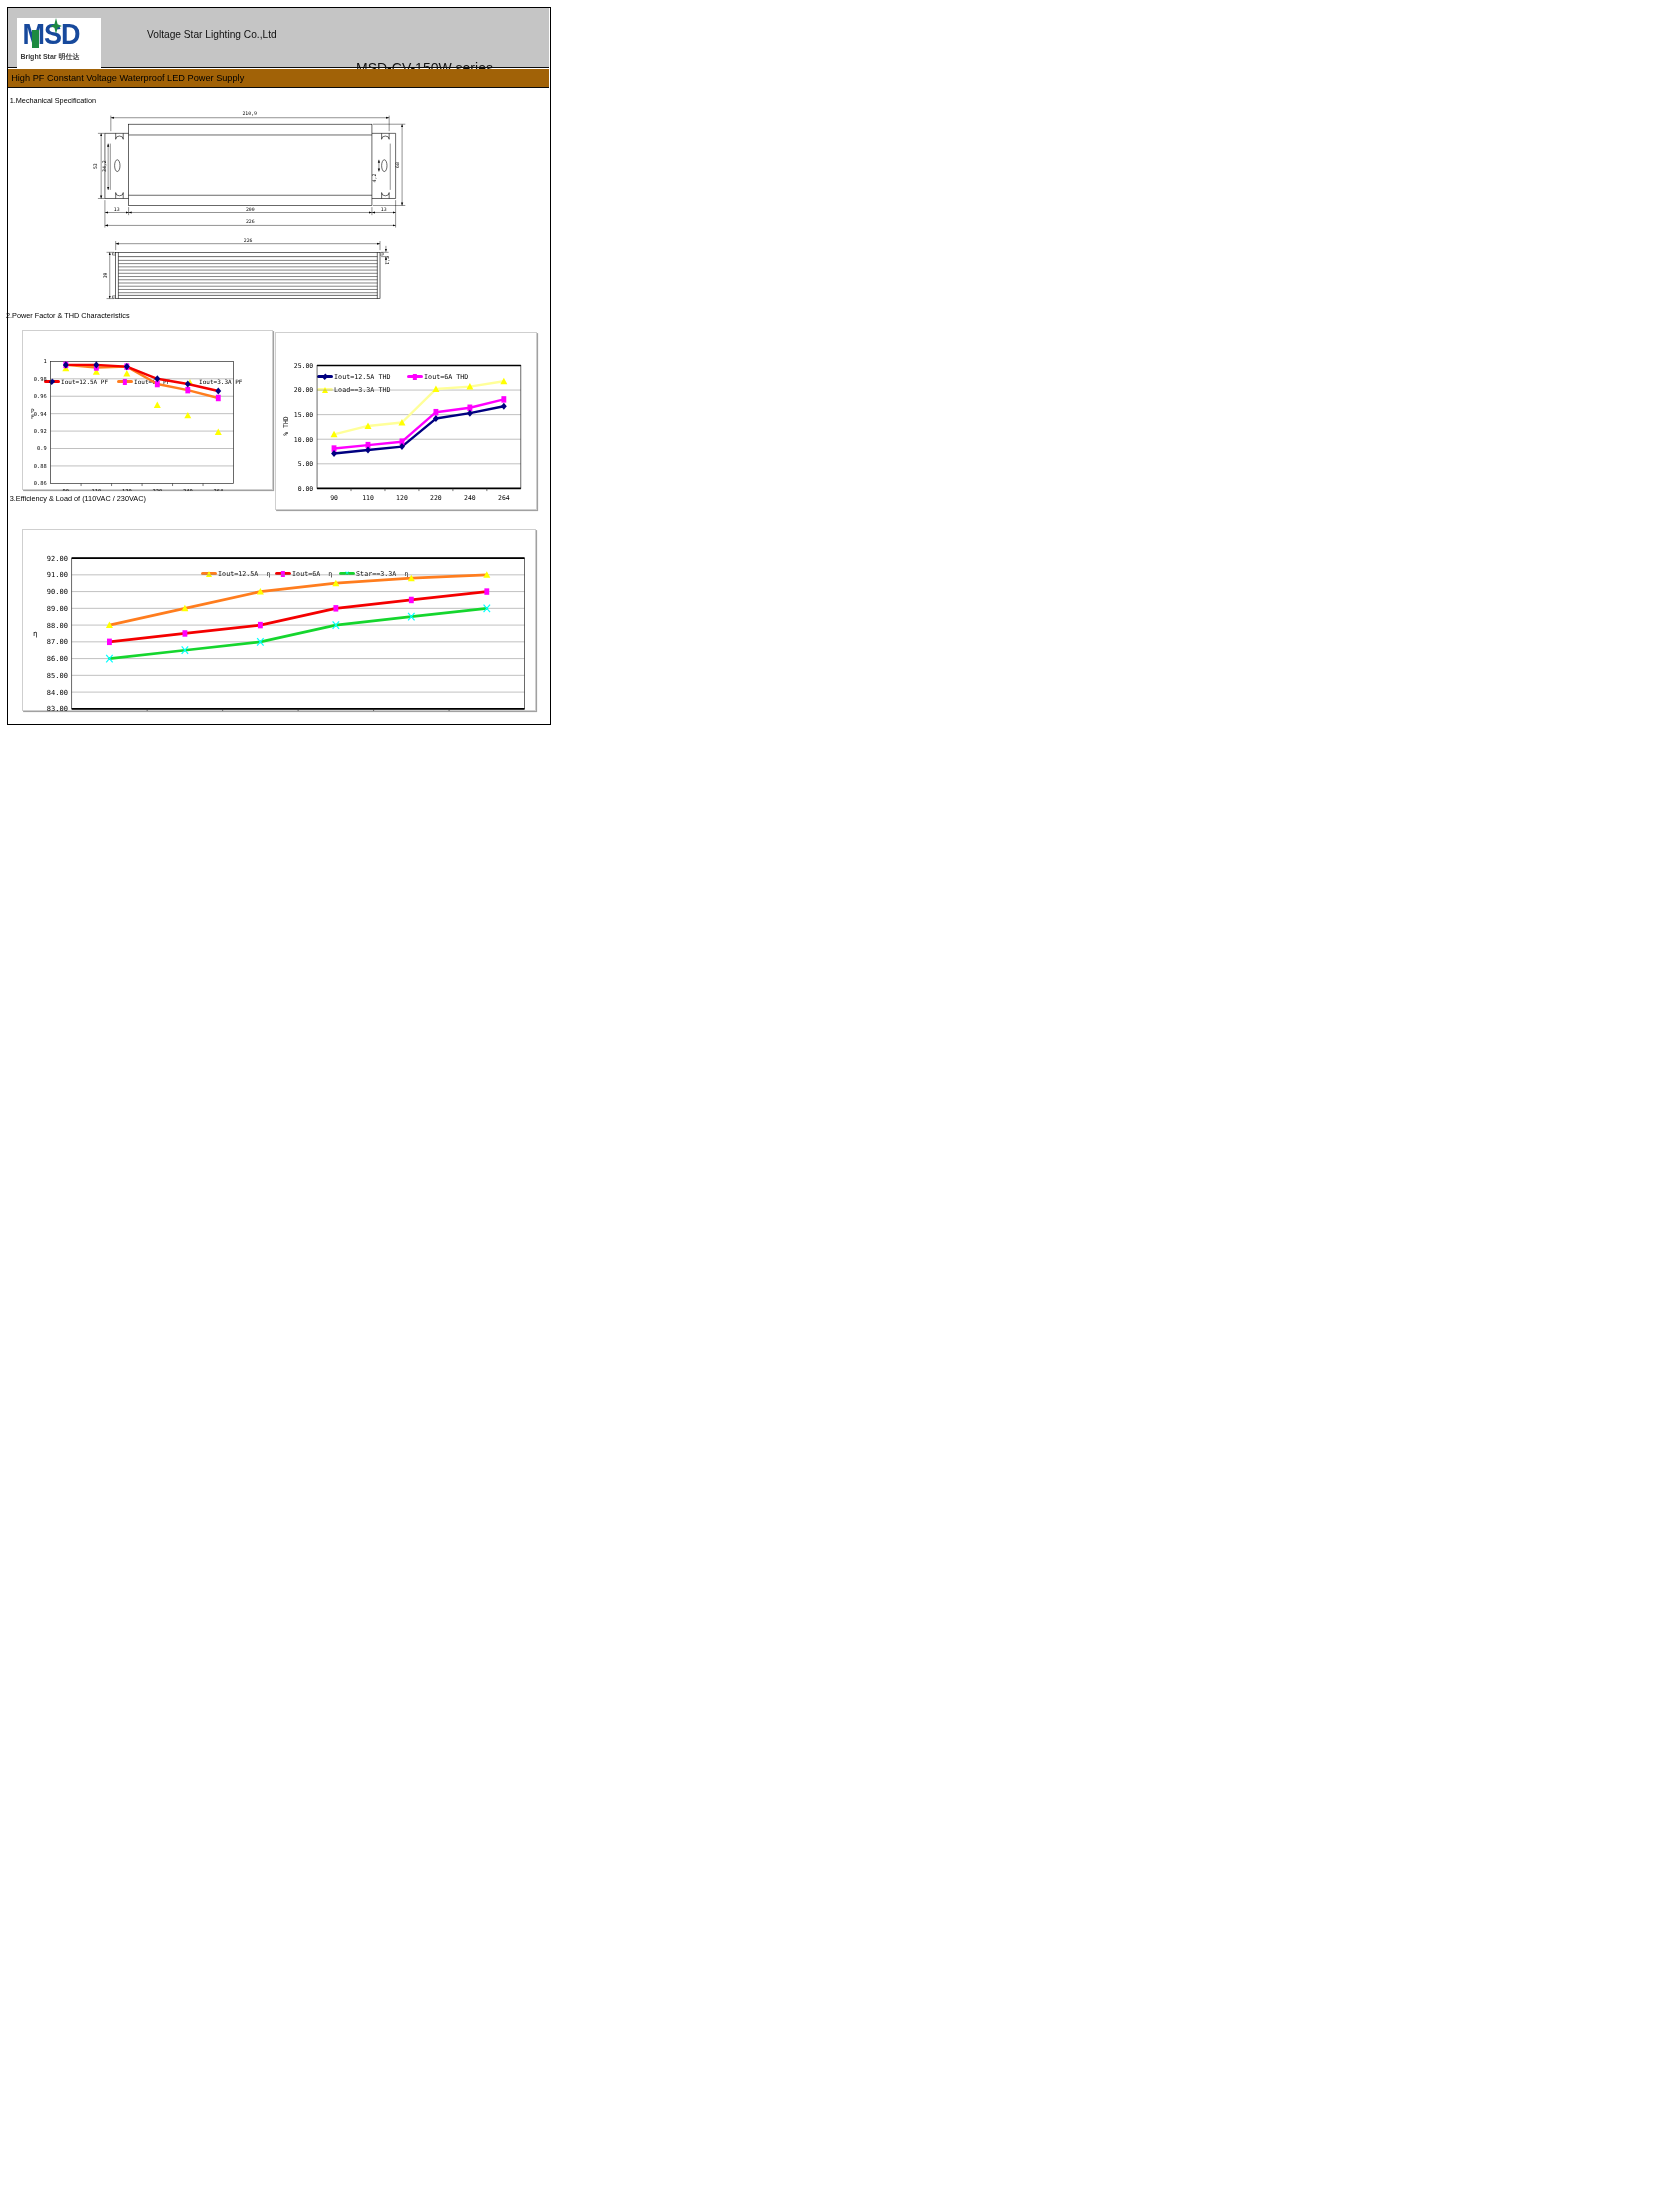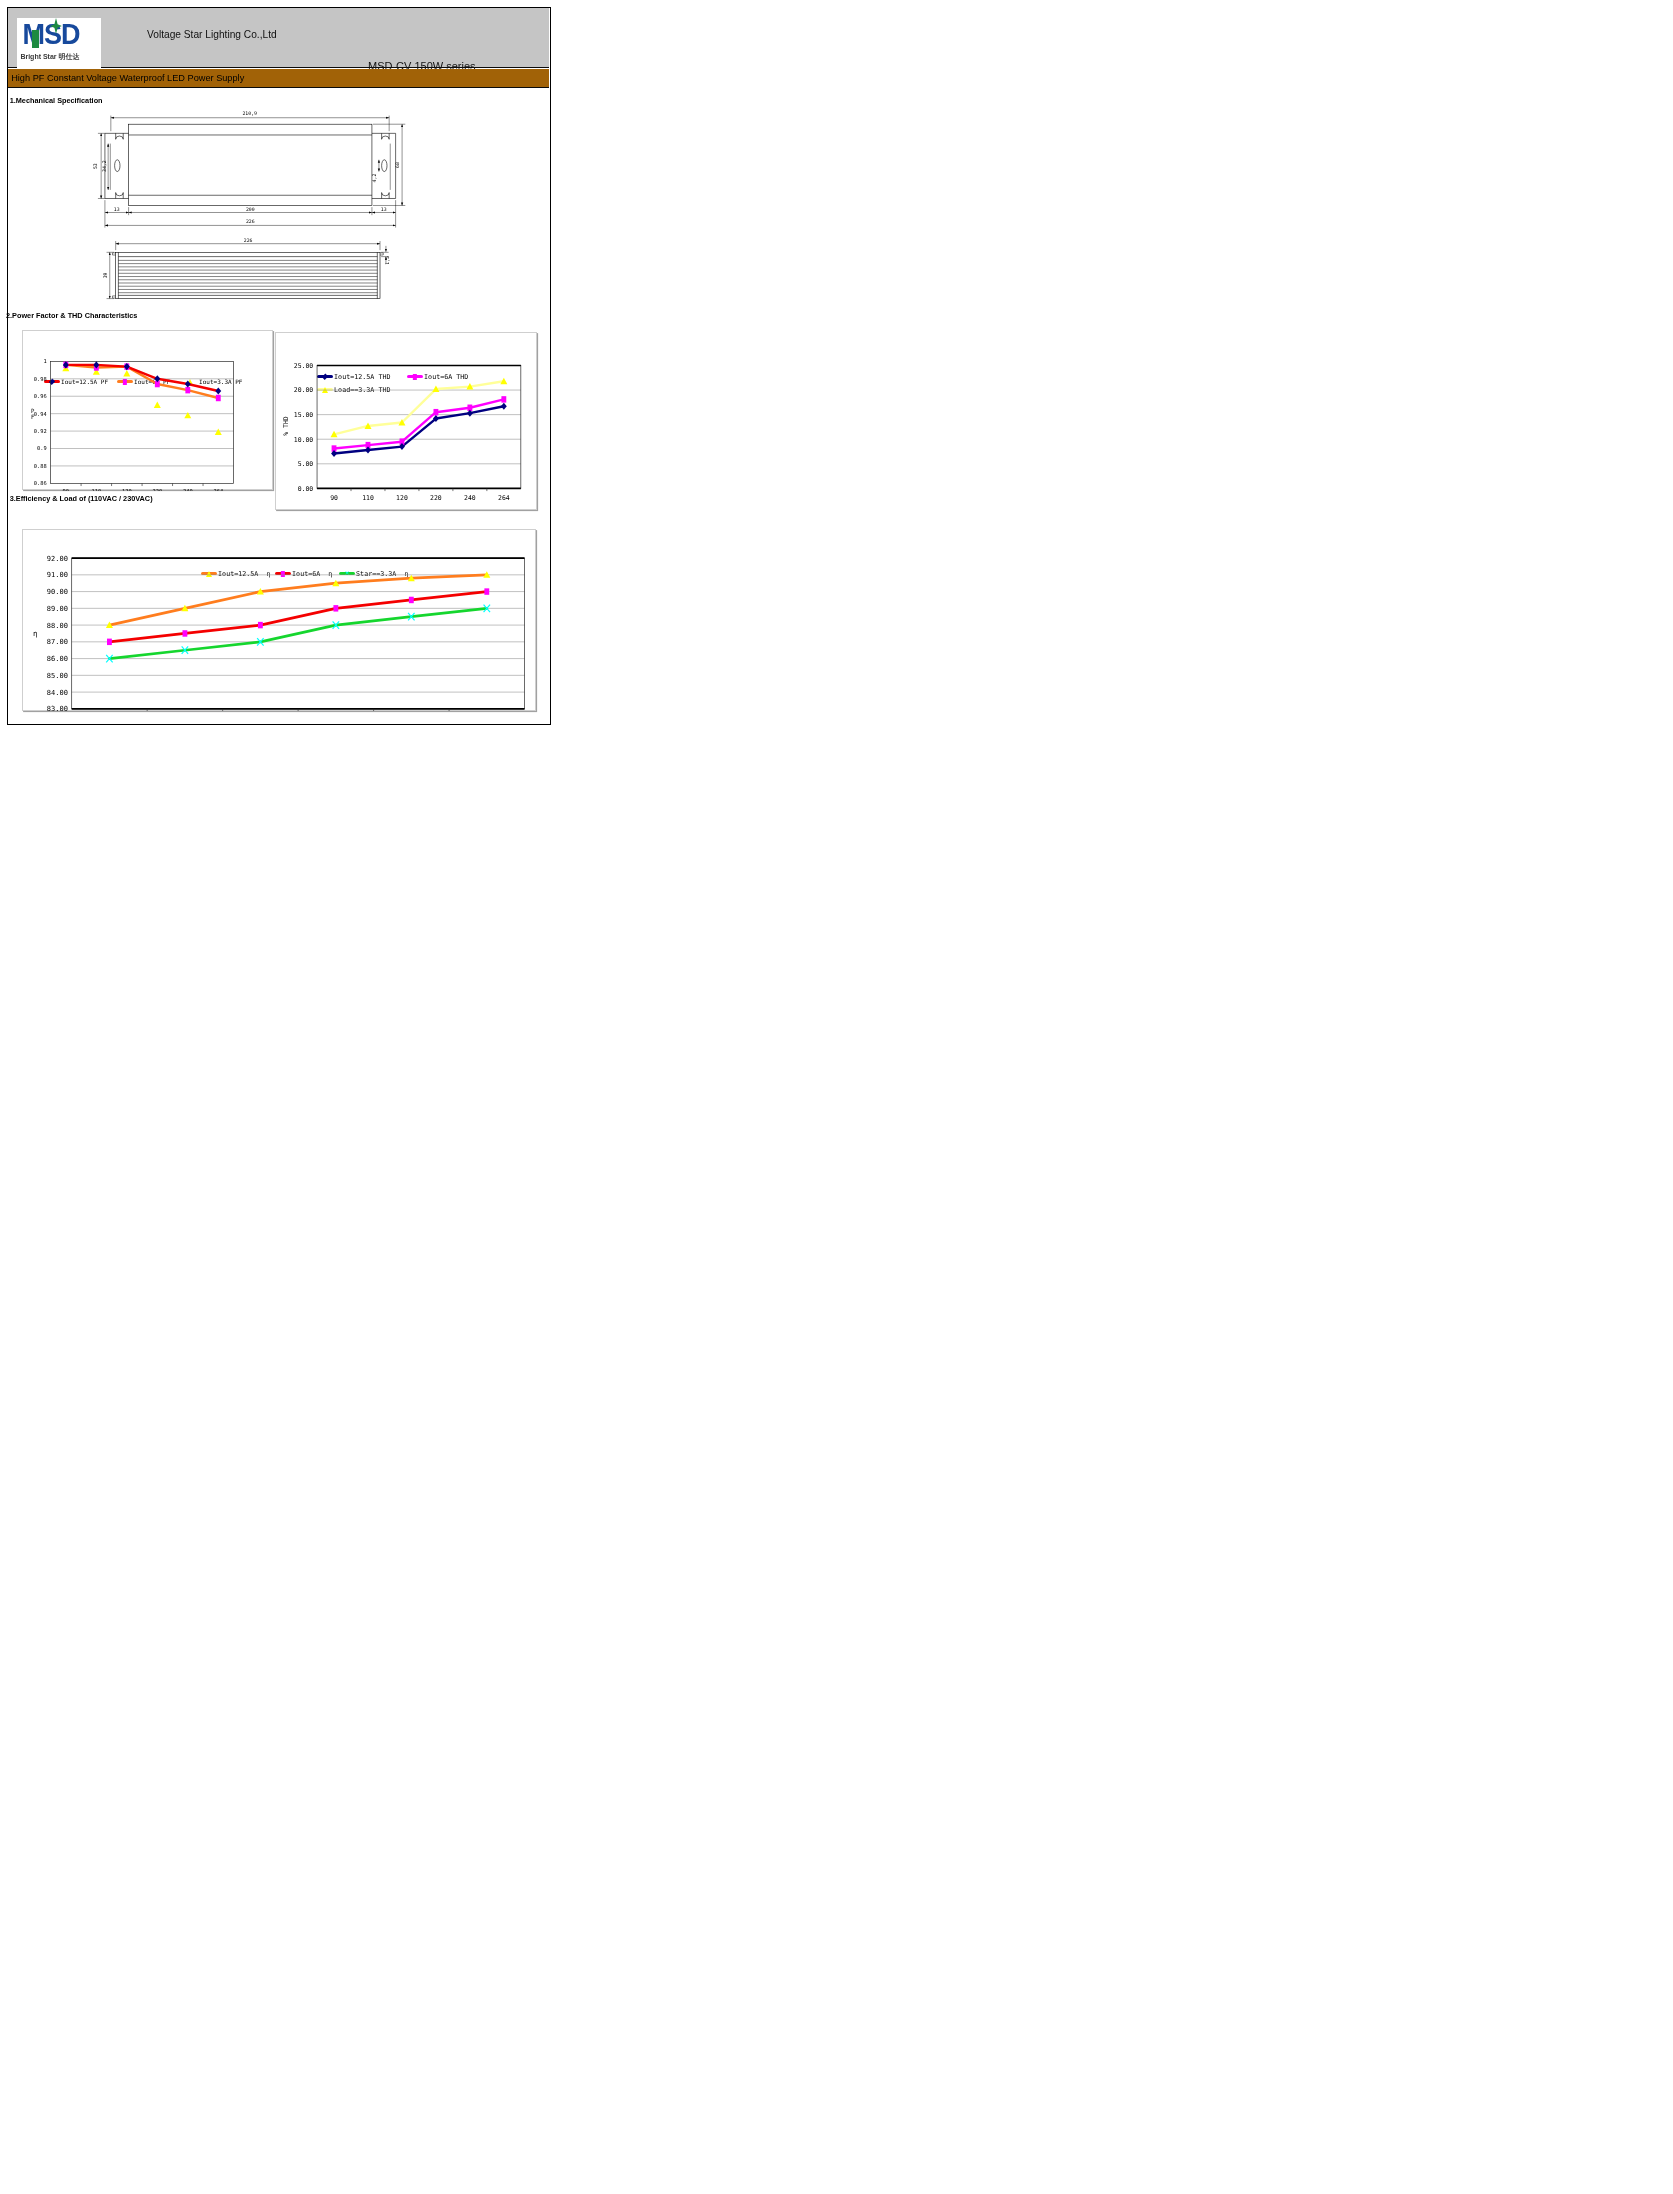--- a/index.html
+++ b/index.html
@@ -6,23 +6,23 @@
   body{font-family:"Liberation Sans",sans-serif;color:#000;}
   #page{position:relative;width:558px;height:731px;background:#fff;overflow:hidden;}
   .abs{position:absolute;}
   .outer-border{left:6.5px;top:6.5px;width:542px;height:716px;border:1.6px solid #000;pointer-events:none;}
   .hdr{left:8px;top:8px;width:541px;height:59px;background:#c5c5c5;border-bottom:1.6px solid #0a0a0a;}
   .logo-box{left:9.2px;top:10.2px;width:84px;height:51px;background:#fff;}
   .logo-msd{left:5.4px;top:1.1px;font-size:27px;font-weight:bold;color:#17499c;letter-spacing:-1.1px;transform:scaleY(1.08);font-family:"Liberation Sans",sans-serif;}
   .logo-mbar{left:15px;top:12px;width:7px;height:18.3px;background:#1d8a41;}
   .logo-sub{left:3.2px;top:34px;font-size:7px;font-weight:bold;color:#3a3a3a;letter-spacing:0px;white-space:nowrap;}
   .company{left:139px;top:20.5px;font-size:10.2px;color:#111;}
-  .series{left:360px;top:52px;font-size:11px;color:#111;}
+  .series{left:348px;top:52px;font-size:14px;color:#111;}
   .greenbar{left:8px;top:69px;width:541px;height:19.4px;background:#a16207;border-bottom:1.6px solid #0a0a0a;line-height:19.4px;padding-left:3.2px;font-size:9.2px;box-sizing:border-box;}
-  .sechdr{font-size:7.3px;color:#000;font-weight:bold;}
+  .sechdr{font-size:7.3px;color:#000;}
   .panel{border:1.1px solid #cfcfcf;box-shadow:1.1px 1.1px 0 rgba(130,130,130,.75);background:#fff;}
   .legend-item{position:absolute;height:7.5px;display:flex;align-items:center;font-family:"DejaVu Sans Mono",monospace;margin-top:38px;}
   .lseg{position:relative;display:inline-block;width:16px;height:3.2px;border-radius:1.6px;margin-right:1.1px;}
   .lmark{position:absolute;left:50%;top:50%;transform:translate(-50%,-50%);}
   .lmark.diamond{width:4.3px;height:5.4px;transform:translate(-50%,-50%) rotate(45deg);}
   .lmark.square{width:4.3px;height:6px;}
   .lmark.triangle{width:0;height:0;background:transparent !important;border-left:3.2px solid transparent;border-right:3.2px solid transparent;border-bottom:6px solid #ffff00;}
   .lmark.xmark{background:transparent !important;font-weight:bold;font-size:7px;line-height:5.4px;}
   .ltext{white-space:pre;}
   .leg-pf .ltext{font-size:6px;}

